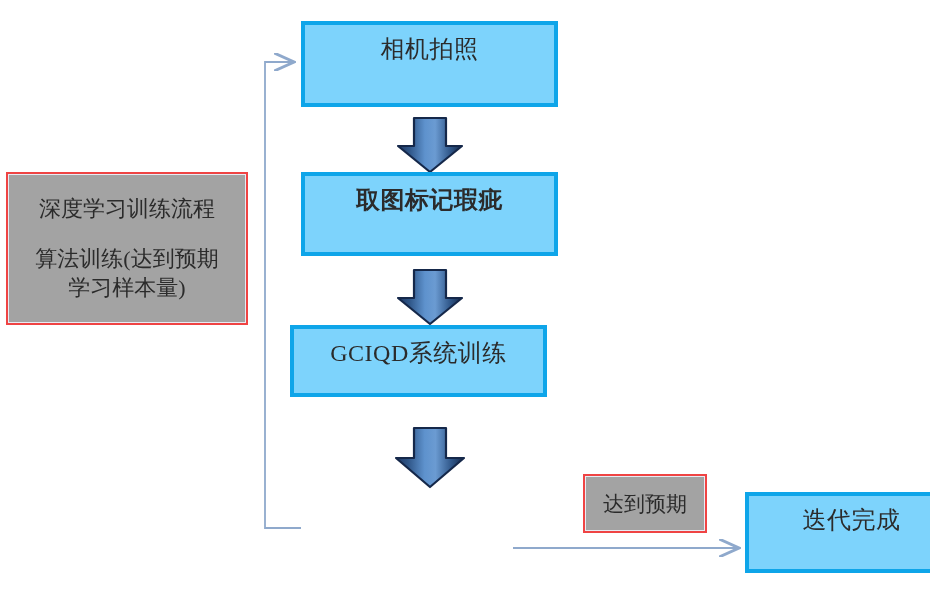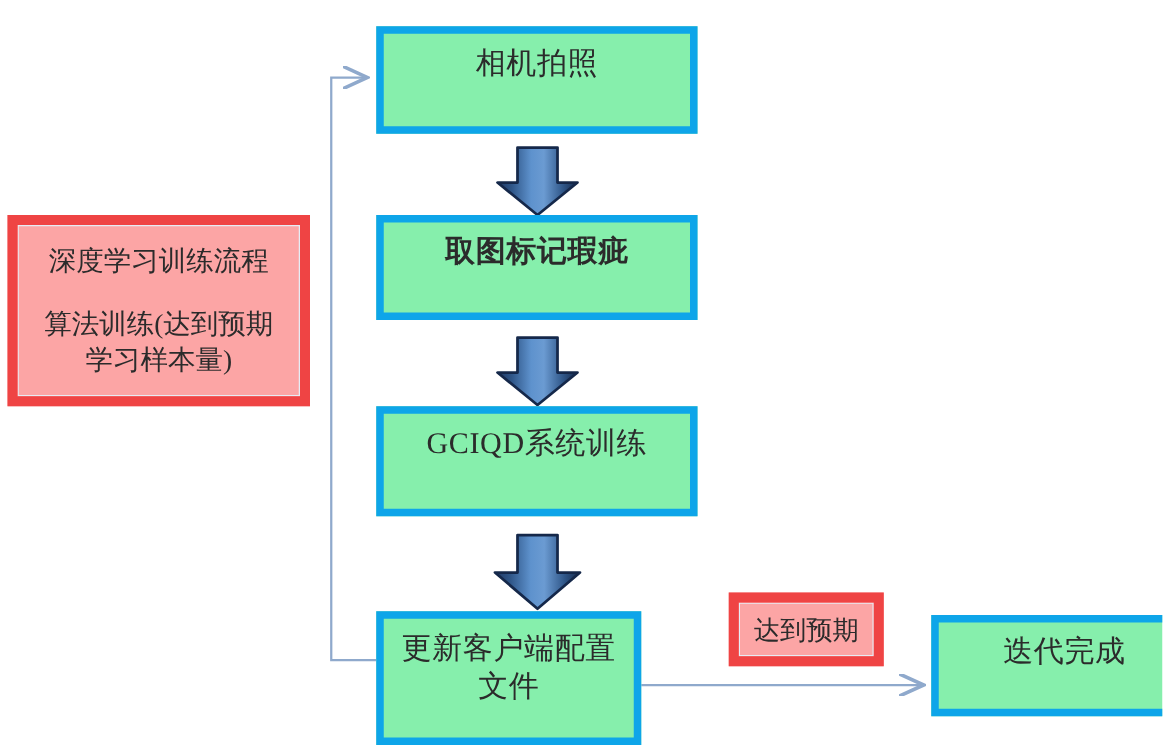--- a/index.html
+++ b/index.html
@@ -20,42 +20,42 @@
   }
 
   
   .node {
     position: absolute;
     box-sizing: border-box;
   }
 
   
   .proc-box {
-    border: 6px solid #0ea5e9;
-    background: #86efac;
+    border: 4px solid #0ea5e9;
+    background: #7dd3fc;
     display: flex;
     justify-content: flex-start;
     align-items: flex-start;
     text-align: center;
   }
   .proc-box .txt {
     display: block;
     width: 100%;
     padding-top: 9px;
     font-size: 24px;
     line-height: 1.28;
     letter-spacing: 0.5px;
     color: #2b2b2b;
     white-space: pre-line;
   }
 
   
   .thin-box {
-    border: 8px solid #ef4444;
-    background: #fca5a5;
+    border: 2px solid #ef4444;
+    background: #a3a3a3;
     box-shadow: 0 0 0 1px #e6ecf4 inset;
   }
 
   
   #info-panel {
     display: flex;
     flex-direction: column;
     justify-content: center;
     align-items: center;
     text-align: center;
@@ -139,28 +139,24 @@
   </div>
 
   <div class="node proc-box" style="left:301px; top:21px; width:257px; height:86px;">
     <span class="txt">相机拍照</span>
   </div>
 
   <div class="node proc-box" style="left:301px; top:172px; width:257px; height:84px;font-weight:bold;">
     <span class="txt">取图标记瑕疵</span>
   </div>
 
-  <div class="node proc-box" style="left:301px; top:325px; width:257px; height:88px;">
+  <div class="node proc-box" style="left:290px; top:325px; width:257px; height:72px;">
     <span class="txt">GCIQD系统训练</span>
   </div>
 
-  <div class="node proc-box" style="left:301px; top:489px; width:212px; height:107px;">
-    <span class="txt">更新客户端配置
-文件</span>
-  </div>
 
   <div class="node thin-box" id="label-expect" style="left:570px; top:474px; width:124px; height:59px;margin-left:13px;">
     <span class="txt">达到预期</span>
   </div>
 
   <div class="node proc-box" style="left:745px; top:492px; width:213px; height:81px;">
     <span class="txt">迭代完成</span>
   </div>
 
 </div>

